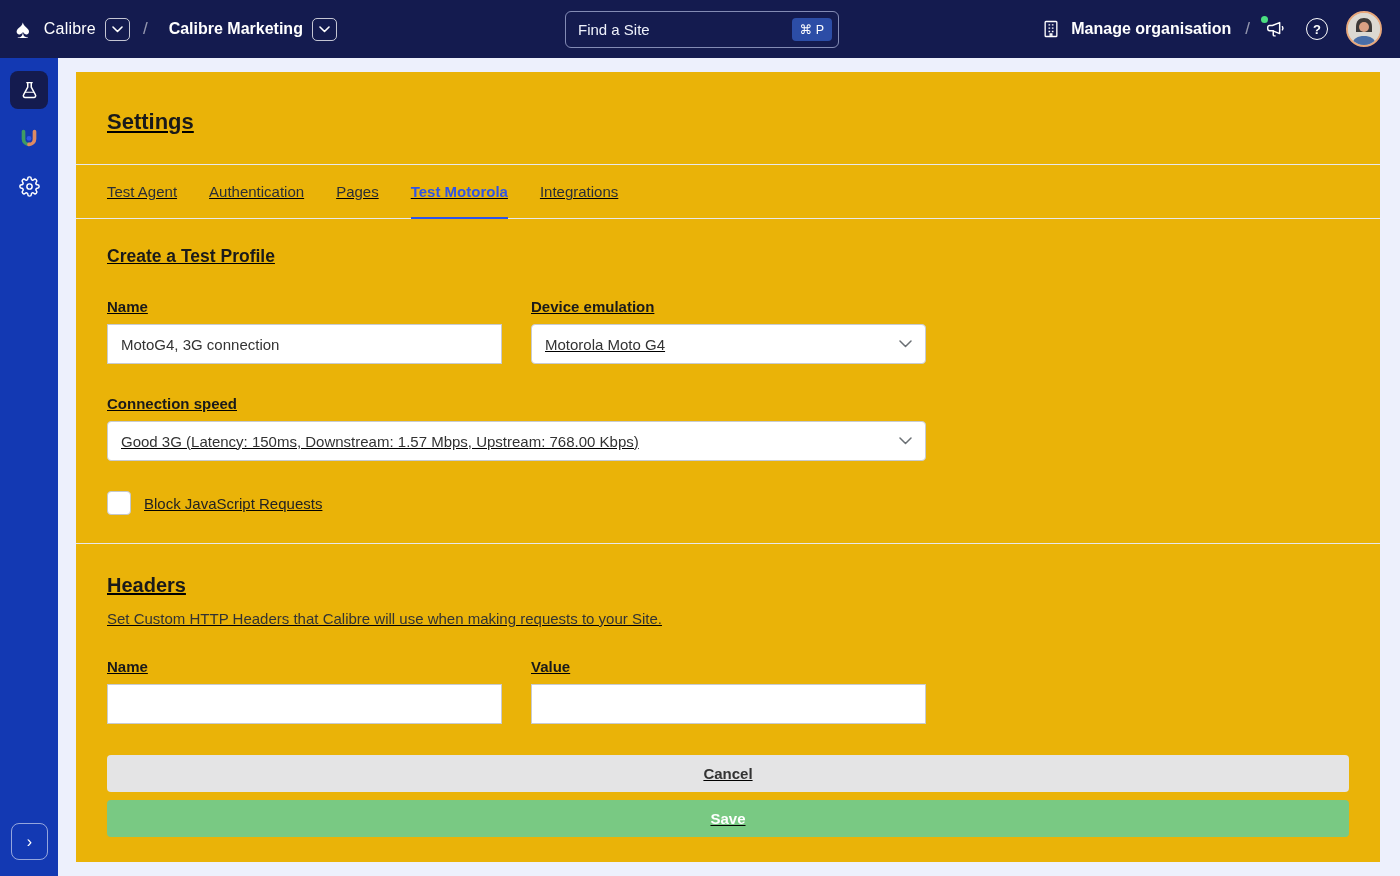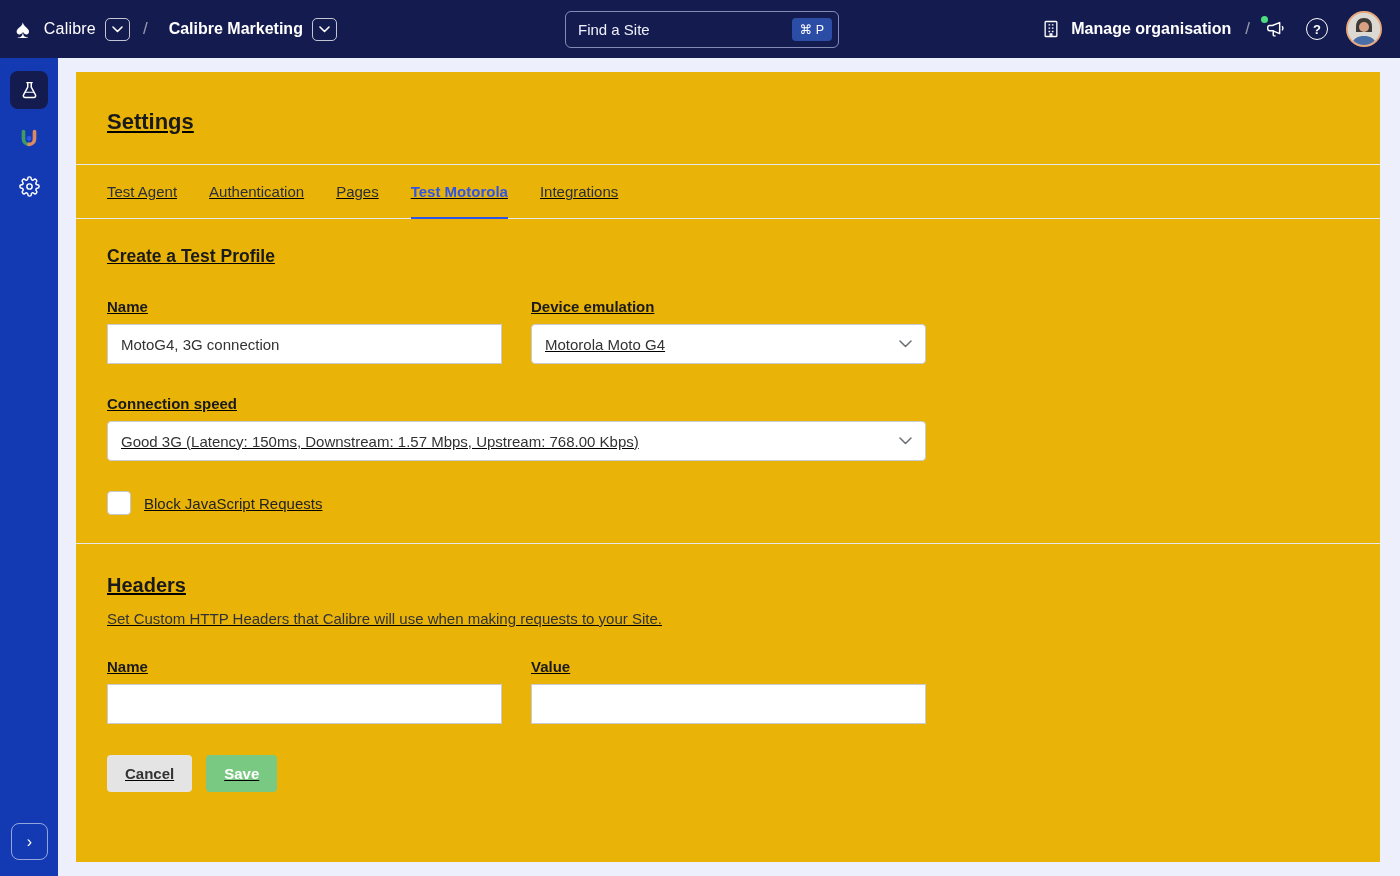--- a/index.html
+++ b/index.html
@@ -101,21 +101,21 @@
     width:24px; height:24px; border:1px solid #c4c7cc; border-radius:4px; background:#fff;
     display:flex; align-items:center; justify-content:center; cursor:pointer; flex:none;
   }
   .checkbox.checked { background:#2b7c5e; border-color:#2b7c5e; }
   .checkbox-label { font-size:15px; color:#222; margin-left:13px; }
 
   .section-divider { margin-top:28px; }
   .headers-heading { font-size:20px; font-weight:bold; color:#1a1a1a; margin-top:30px; }
   .headers-desc { font-size:15px; color:#333; margin-top:13px; }
 
-  .btn-row { display:flex; gap:14px; margin-top:31px; }
+  .btn-row { display:flex; gap:8px; margin-top:31px;flex-direction:column; }
   .btn { height:37px; border:none; border-radius:4px; font-size:15px; font-weight:bold; font-family:inherit; cursor:pointer; padding:0 18px; }
   .btn.cancel { background:#e4e4e5; color:#333; }
   .btn.save { background:#79c983; color:#fff; }
 
   svg { display:block; }
 </style>
 </head>
 <body>
 
 <header class="topbar">

